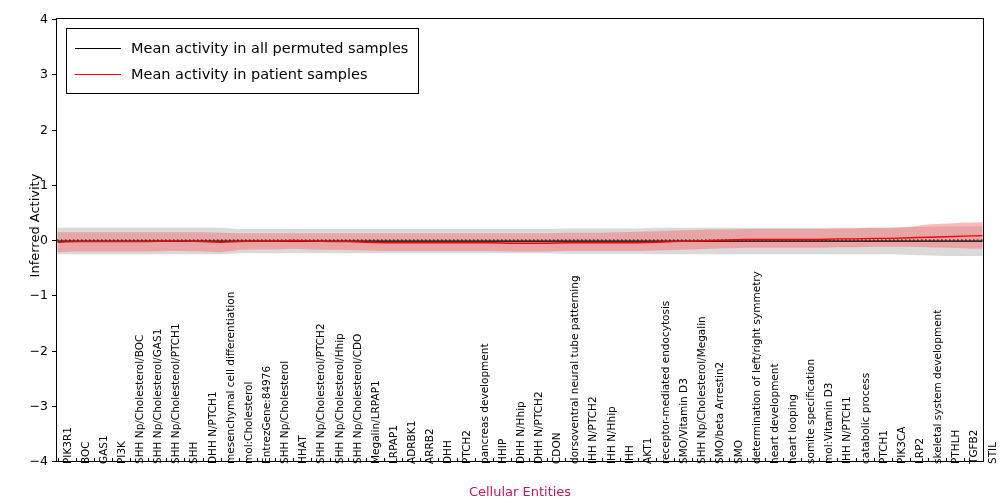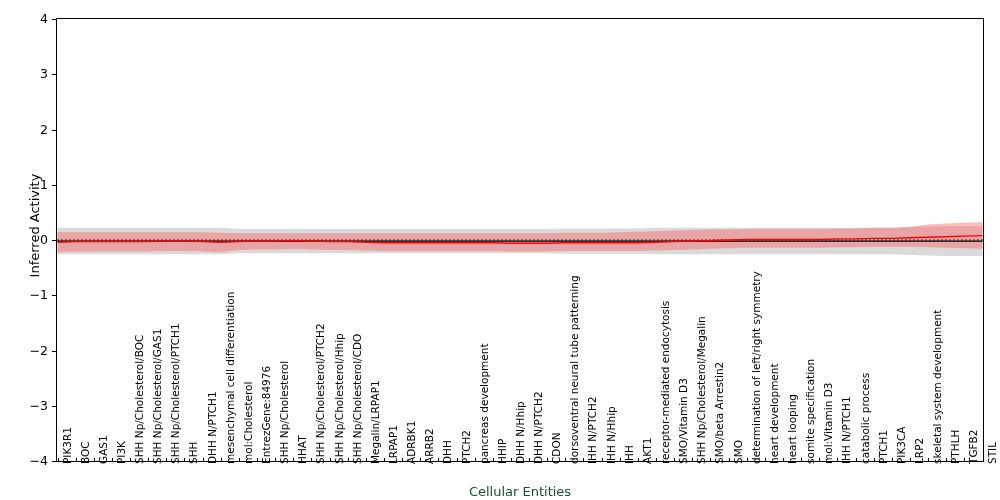--- a/index.html
+++ b/index.html
@@ -75,21 +75,21 @@
     height: 1px;
   }
   
   #xlabel {
     position: absolute;
     left: 56px;
     top: 484px;
     width: 928px;
     text-align: center;
     font-size: 13px;
-    color: #14532d;
+    color: #be185d;
   }
   .xtick-label {
     position: absolute;
     top: 464px;
     font-size: 10.5px;
     color: #000000;
     white-space: nowrap;
     transform-origin: left top;
     transform: rotate(-90deg);
     line-height: 10.5px;
@@ -274,16 +274,26 @@
       <div class="xtick-label" style="left: 932.088px;">skeletal system development</div>
       <div class="xtick-mark" style="left: 928.088px;"></div>
       <div class="xtick-label" style="left: 950.225px;">PTHLH</div>
       <div class="xtick-mark" style="left: 946.225px;"></div>
       <div class="xtick-label" style="left: 968.363px;">TGFB2</div>
       <div class="xtick-mark" style="left: 964.363px;"></div>
       <div class="xtick-label" style="left: 986.5px;">STIL</div>
       <div class="xtick-mark" style="left: 982.5px;"></div>
     </div>
 
+  <div id="legend">
+    <div class="legend-row">
+      <span class="legend-swatch" style="border-top-color: rgb(0, 0, 0);"></span>
+      <span class="legend-text">Mean activity in all permuted samples</span>
+    </div>
+    <div class="legend-row">
+      <span class="legend-swatch" style="border-top-color: rgb(255, 0, 0);"></span>
+      <span class="legend-text">Mean activity in patient samples</span>
+    </div>
+  </div>
 
   <div id="xlabel">Cellular Entities</div>
 
 </div>
 
 </body></html>

